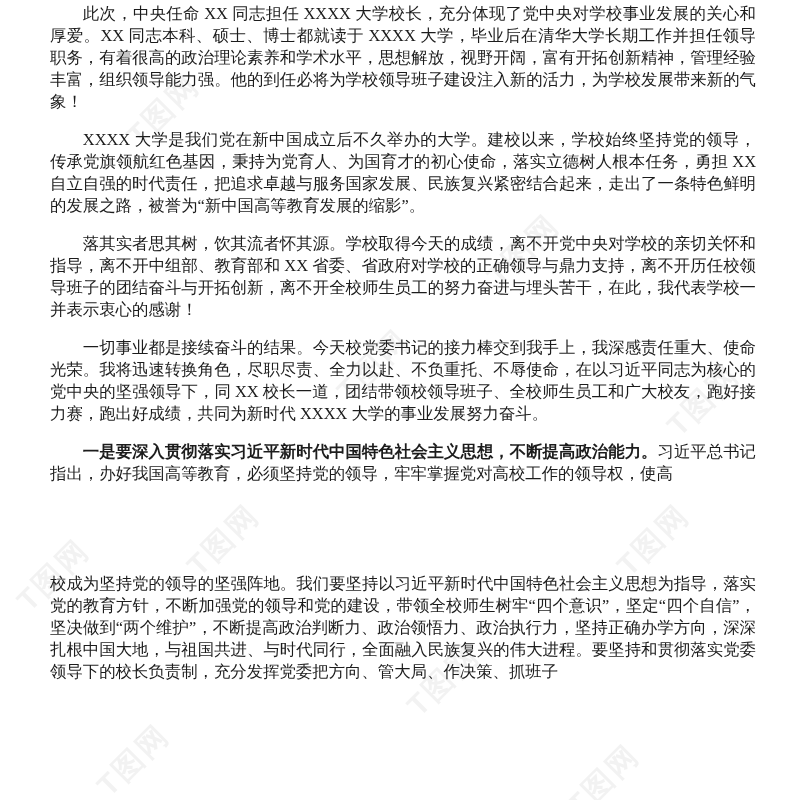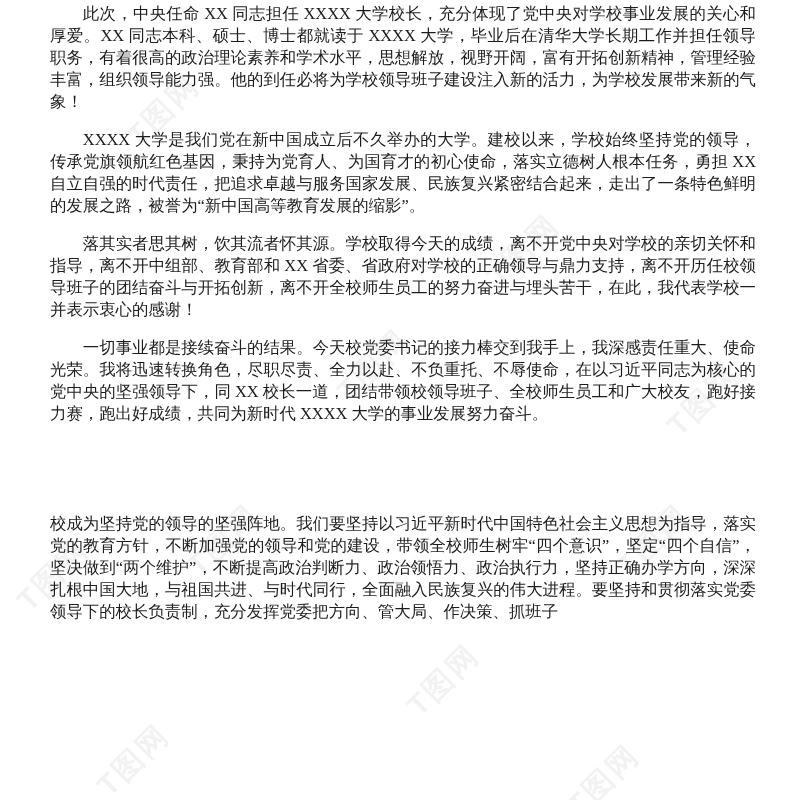--- a/index.html
+++ b/index.html
@@ -67,18 +67,19 @@
     <div class="watermark" style="left: 90px; top: 740px; color: rgba(0, 0, 0, 0.05);">T图网</div>
     <div class="watermark" style="left: 560px; top: 760px; color: rgba(0, 0, 0, 0.05);">T图网</div>
   </div>
 
 <div class="doc">
   <div id="page-1">
       <p class="indent">此次，中央任命 XX 同志担任 XXXX 大学校长，充分体现了党中央对学校事业发展的关心和厚爱。XX 同志本科、硕士、博士都就读于 XXXX 大学，毕业后在清华大学长期工作并担任领导职务，有着很高的政治理论素养和学术水平，思想解放，视野开阔，富有开拓创新精神，管理经验丰富，组织领导能力强。他的到任必将为学校领导班子建设注入新的活力，为学校发展带来新的气象！</p>
       <p class="indent">XXXX 大学是我们党在新中国成立后不久举办的大学。建校以来，学校始终坚持党的领导，传承党旗领航红色基因，秉持为党育人、为国育才的初心使命，落实立德树人根本任务，勇担 XX 自立自强的时代责任，把追求卓越与服务国家发展、民族复兴紧密结合起来，走出了一条特色鲜明的发展之路，被誉为“新中国高等教育发展的缩影”。</p>
       <p class="indent">落其实者思其树，饮其流者怀其源。学校取得今天的成绩，离不开党中央对学校的亲切关怀和指导，离不开中组部、教育部和 XX 省委、省政府对学校的正确领导与鼎力支持，离不开历任校领导班子的团结奋斗与开拓创新，离不开全校师生员工的努力奋进与埋头苦干，在此，我代表学校一并表示衷心的感谢！</p>
       <p class="indent">一切事业都是接续奋斗的结果。今天校党委书记的接力棒交到我手上，我深感责任重大、使命光荣。我将迅速转换角色，尽职尽责、全力以赴、不负重托、不辱使命，在以习近平同志为核心的党中央的坚强领导下，同 XX 校长一道，团结带领校领导班子、全校师生员工和广大校友，跑好接力赛，跑出好成绩，共同为新时代 XXXX 大学的事业发展努力奋斗。</p>
+      <p class="indent"><b>一是要深入贯彻落实习近平新时代中国特色社会主义思想，不断提高政治能力。</b>习近平总书记指出，办好我国高等教育，必须坚持党的领导，牢牢掌握党对高校工作的领导权，使高</p>
     </div>
   <div class="page-gap"></div>
   <div id="page-2">
       <p>校成为坚持党的领导的坚强阵地。我们要坚持以习近平新时代中国特色社会主义思想为指导，落实党的教育方针，不断加强党的领导和党的建设，带领全校师生树牢“四个意识”，坚定“四个自信”，坚决做到“两个维护”，不断提高政治判断力、政治领悟力、政治执行力，坚持正确办学方向，深深扎根中国大地，与祖国共进、与时代同行，全面融入民族复兴的伟大进程。要坚持和贯彻落实党委领导下的校长负责制，充分发挥党委把方向、管大局、作决策、抓班子</p>
     </div>
 </div>
 
 </body></html>

